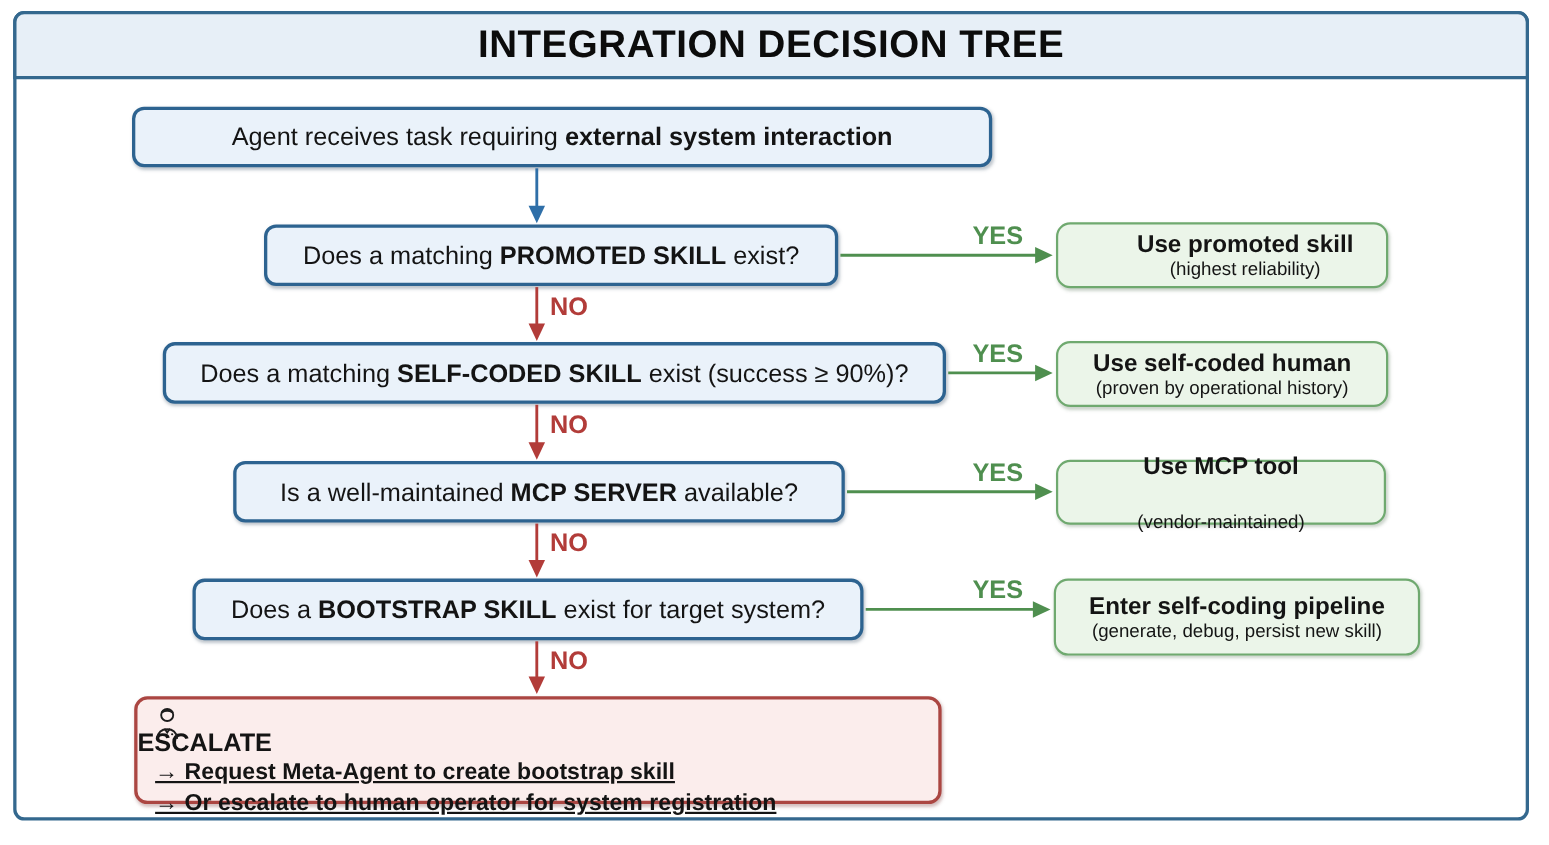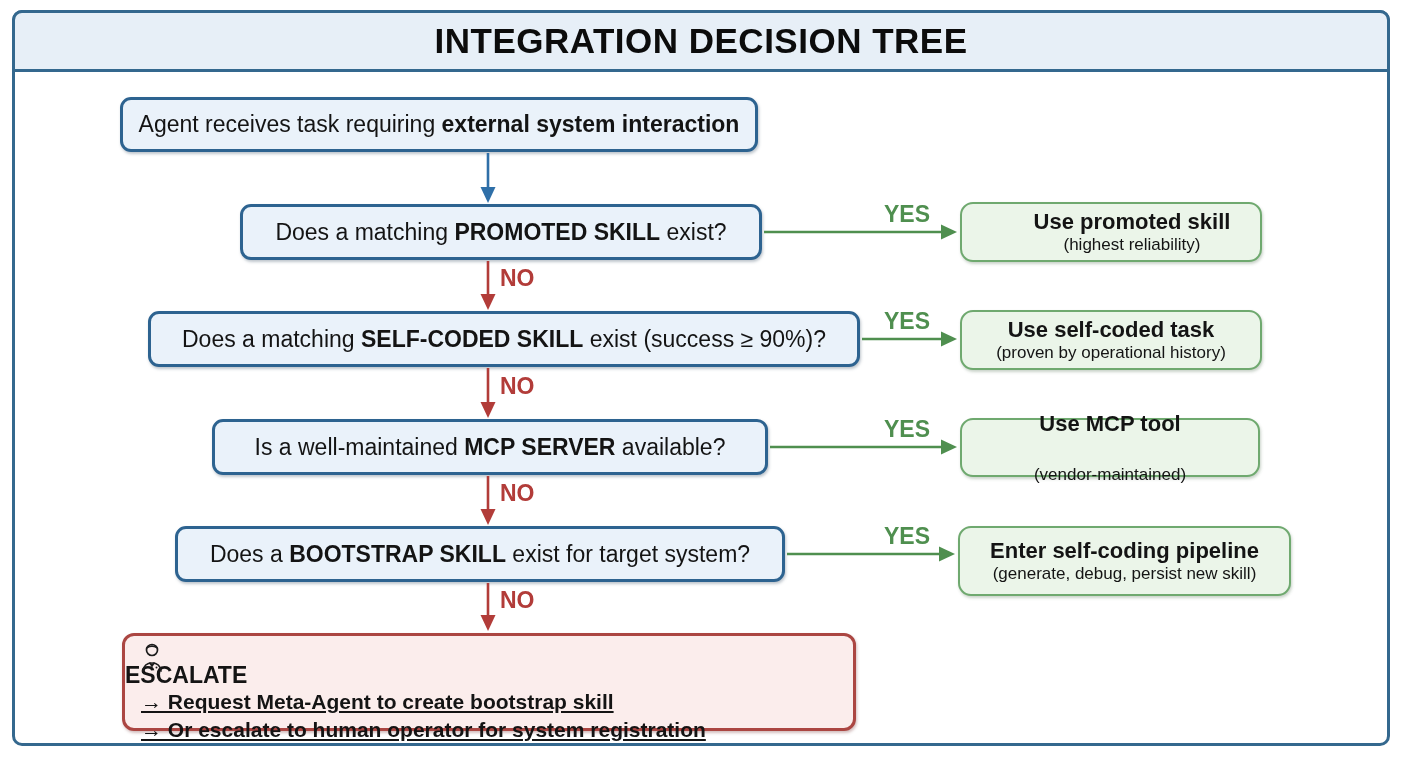--- a/index.html
+++ b/index.html
@@ -75,21 +75,21 @@
 <body>
 
 <div id="canvas">
 
   <div class="frame"></div>
 
   <div class="title-band">
     <div class="t">INTEGRATION DECISION TREE</div>
   </div>
 
-  <div class="qbox" style="left:120px;top:97px;width:638px;height:55px;">
+  <div class="qbox" style="left:120px;top:97px;width:782px;height:55px;">
     <span><span>Agent receives task requiring </span><b>external system interaction</b><span></span></span>
   </div>
 
   <div class="qbox" style="left:240px;top:204px;width:522px;height:56px;">
     <span><span>Does a matching </span><b>PROMOTED SKILL</b><span> exist?</span></span>
   </div>
   <div class="qbox" style="left:148px;top:311px;width:712px;height:56px;">
     <span><span>Does a matching </span><b>SELF-CODED SKILL</b><span> exist (success ≥ 90%)?</span></span>
   </div>
   <div class="qbox" style="left:212px;top:419px;width:556px;height:56px;">
@@ -97,21 +97,21 @@
   </div>
   <div class="qbox" style="left:175px;top:526px;width:610px;height:56px;">
     <span><span>Does a </span><b>BOOTSTRAP SKILL</b><span> exist for target system?</span></span>
   </div>
 
   <div class="gbox" style="left:960px;top:202px;width:302px;height:60px;padding-left:48px;">
     <div class="gt">Use promoted skill</div>
     <div class="gs">(highest reliability)</div>
   </div>
   <div class="gbox" style="left:960px;top:310px;width:302px;height:60px;">
-    <div class="gt">Use self-coded task</div>
+    <div class="gt">Use self-coded human</div>
     <div class="gs">(proven by operational history)</div>
   </div>
   <div class="gbox" style="left:960px;top:418px;width:300px;height:59px;gap:28px;">
     <div class="gt">Use MCP tool</div>
     <div class="gs">(vendor-maintained)</div>
   </div>
   <div class="gbox" style="left:958px;top:526px;width:333px;height:70px;">
     <div class="gt">Enter self-coding pipeline</div>
     <div class="gs">(generate, debug, persist new skill)</div>
   </div>

